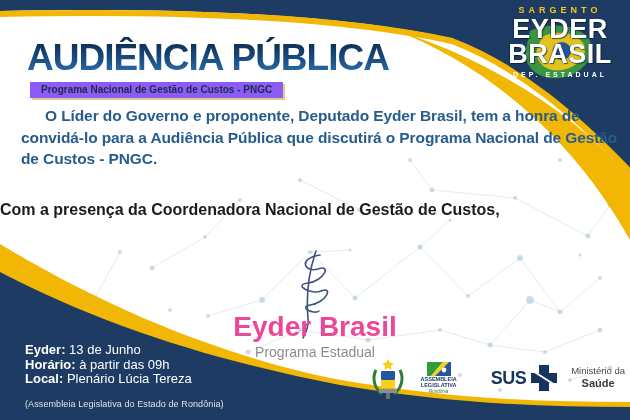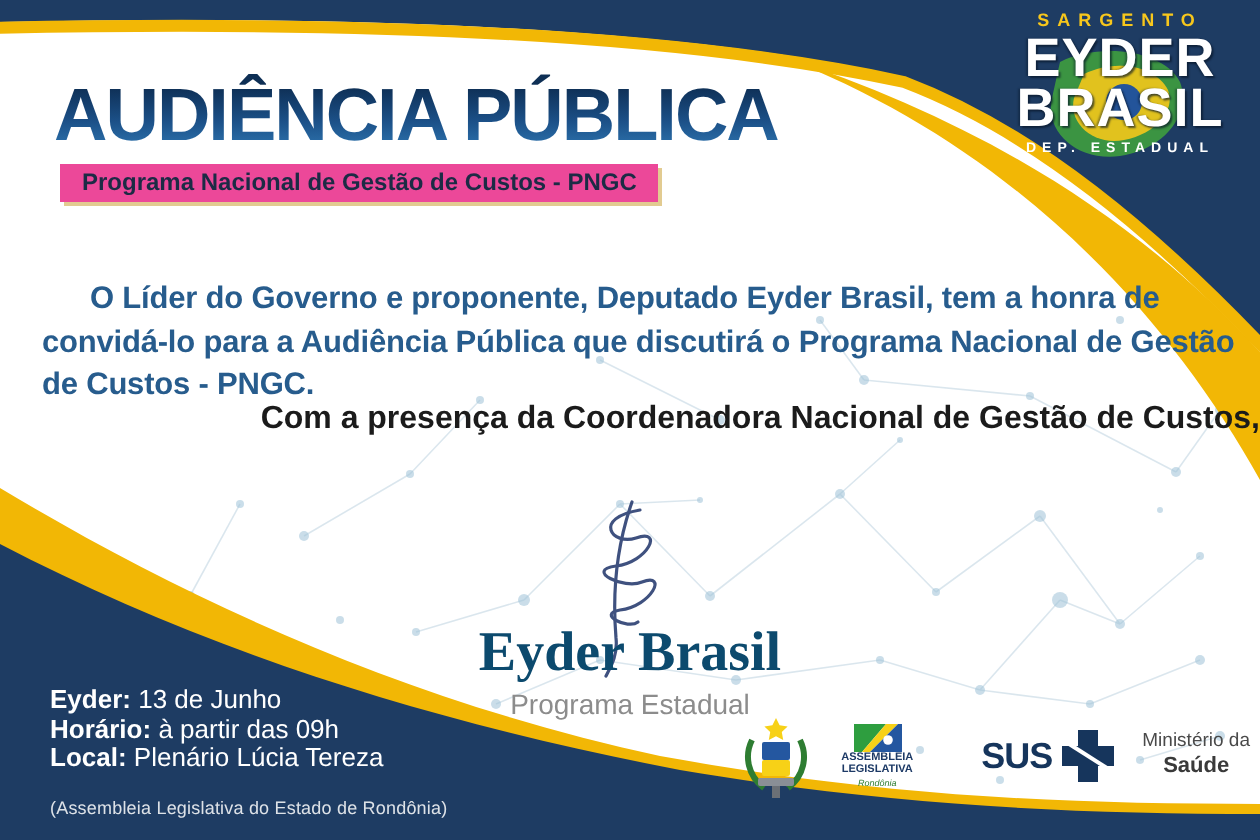--- a/index.html
+++ b/index.html
@@ -14,21 +14,21 @@
   
   .title {
     position:absolute; left:27px; top:37px; z-index:3;
     font-size:37px; font-weight:bold; letter-spacing:-1px; white-space:nowrap;
     background:linear-gradient(180deg,#0e2f55 15%,#1b4f86 55%,#3079b5 95%);
     -webkit-background-clip:text; background-clip:text;
     -webkit-text-fill-color:transparent; color:#17406b;
   }
   .banner {
     position:absolute; left:30px; top:82px; z-index:3;
-    background:#ec4899; color:#1c2b45; font-size:12px; font-weight:bold;
+    background:#8b5cf6; color:#1c2b45; font-size:10px; font-weight:bold;
     padding:2px 11px 3px 11px; white-space:nowrap;
     box-shadow:2px 2px 0 rgba(190,140,10,.45);
   }
 
   
   .cand-logo {
     position:absolute; right:4px; top:6px; width:132px; z-index:3;
     text-align:center; line-height:1;
   }
   .cand-logo .map-blob { position:absolute; left:26px; top:17px; z-index:0; opacity:.9; }
@@ -41,34 +41,34 @@
     letter-spacing:.5px; line-height:.93;
     text-shadow:1px 1px 1px rgba(8,22,40,.65), -1px 0 1px rgba(8,22,40,.4);
   }
   .cand-role {
     position:relative; z-index:1; color:#ffffff; font-size:7px; font-weight:bold;
     letter-spacing:3px; margin-top:4px;
   }
 
   
   .invitation {
-    position:absolute; left:21px; top:139px; width:597px; z-index:2;
+    position:absolute; left:21px; top:105px; width:597px; z-index:2;
     color:#275c8d; font-size:15.5px; font-weight:bold; line-height:1.4;
     letter-spacing:-.1px; text-indent:24px;
   }
   .presence {
     position:absolute; left:0; right:0; top:199px; z-index:2;
-    text-align:right; color:#1b1b1b; font-size:16px; font-weight:bold; line-height:1.32;
+    text-align:left; color:#1b1b1b; font-size:16px; font-weight:bold; line-height:1.32;
   }
 
   
   .sig-scribble { position:absolute; left:276px; top:249px; z-index:2; }
   .sig-name {
     position:absolute; left:0; right:0; top:311px; z-index:3; text-align:center;
-    font-family:Liberation Serif, serif; font-weight:bold; font-size:28px; color:#0c4a6e;
+    font-family:Liberation Sans, sans-serif; font-weight:bold; font-size:28px; color:#ec4899;
   }
   .sig-role {
     position:absolute; left:0; right:0; top:344px; z-index:3; text-align:center;
     font-size:14px; color:#8c8c8c;
   }
 
   
   .details {
     position:absolute; left:25px; top:343px; z-index:3; color:#ffffff;
     font-size:13px; line-height:14.5px; white-space:nowrap;

